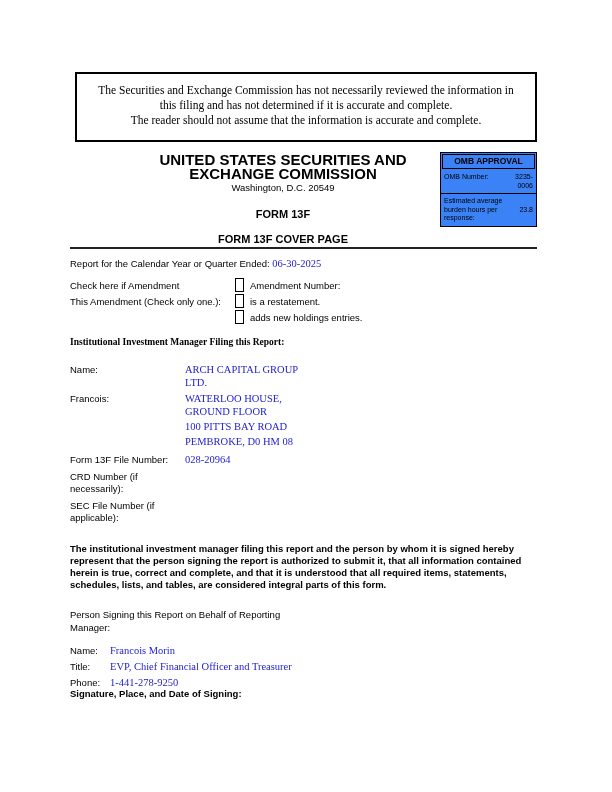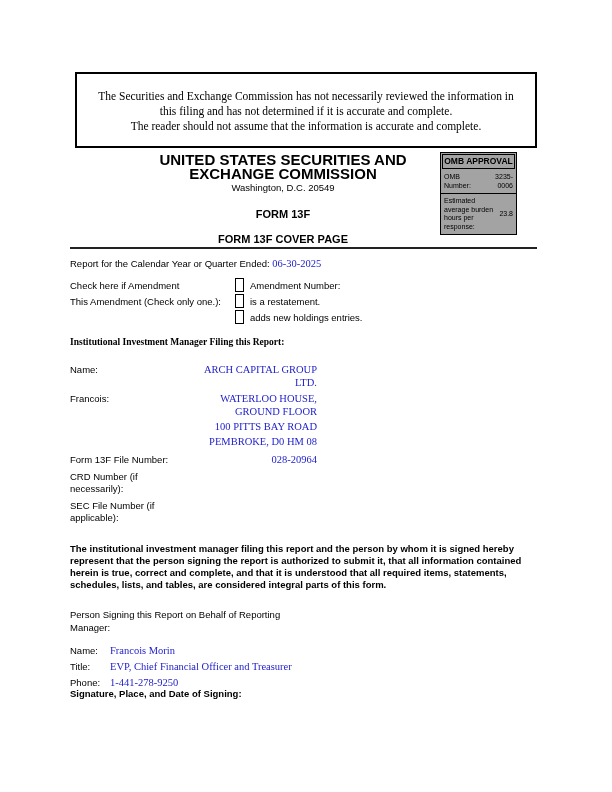--- a/index.html
+++ b/index.html
@@ -3,30 +3,30 @@
 <meta charset="utf-8">
 <style>
   * { margin:0; padding:0; box-sizing:border-box; }
   html,body { background:#ffffff; }
   body { font-family:"Liberation Sans", sans-serif; color:#000; }
   .page { position:relative; width:612px; height:792px; background:#ffffff; overflow:hidden; }
 
   
   .disclaimer {
     position:absolute; top:72px; left:75px; width:462px;
-    border:2px solid #000; padding:15px 18px 12px 18px;
+    border:2px solid #000; padding:9px 18px 12px 18px;
     text-align:center; font-family:"Liberation Serif", serif;
     font-size:11.5px; line-height:15px;
   }
 
   
   .omb-box {
-    position:absolute; top:152px; left:440px; width:77px;
+    position:absolute; top:152px; left:440px; width:97px;
     border:1px solid #000; font-size:7px; line-height:8.5px;
-    background:#a3a3a3;
+    background:#3b82f6;
   }
   .omb-title {
     border:1px solid #000; margin:1px;
     text-align:center; font-weight:bold; font-size:8.5px; line-height:11px; padding:1px 0;
   }
   .omb-row { display:flex; justify-content:space-between; padding:3px 3px 3px 3px; }
   .omb-row1 { border-bottom:1px solid #000; }
   .omb-row1 .omb-value { width:27px; text-align:right; }
   .omb-row2 .omb-label { width:62px; }
   .omb-row2 .omb-value { align-self:center; text-align:right; }
@@ -49,21 +49,21 @@
   .check-label { margin-left:6px; }
 
   
   .manager-block { position:absolute; top:336px; left:70px; width:474px; font-size:9.5px; }
   .section-title-bold { font-weight:bold; width:245px; line-height:12px;font-family:Liberation Serif, serif; }
   .manager-rows { margin-top:15px; }
   .frow { display:flex; margin-bottom:3px; }
   .flabel { width:115px; flex:none; line-height:12.5px; padding-top:1px; }
   .fvalue { width:132px; }
   .value-blue {
-    font-family:"Liberation Serif", serif; font-size:10.5px; line-height:13px; color:#2222CC;text-align:right;
+    font-family:"Liberation Serif", serif; font-size:10.5px; line-height:13px; color:#2222CC;
   }
   .fvalue div { margin-bottom:2px; }
 
   
   .representation {
     position:absolute; top:543px; left:70px; width:476px;
     font-weight:bold; font-size:9.5px; line-height:12px;
   }
 
   

